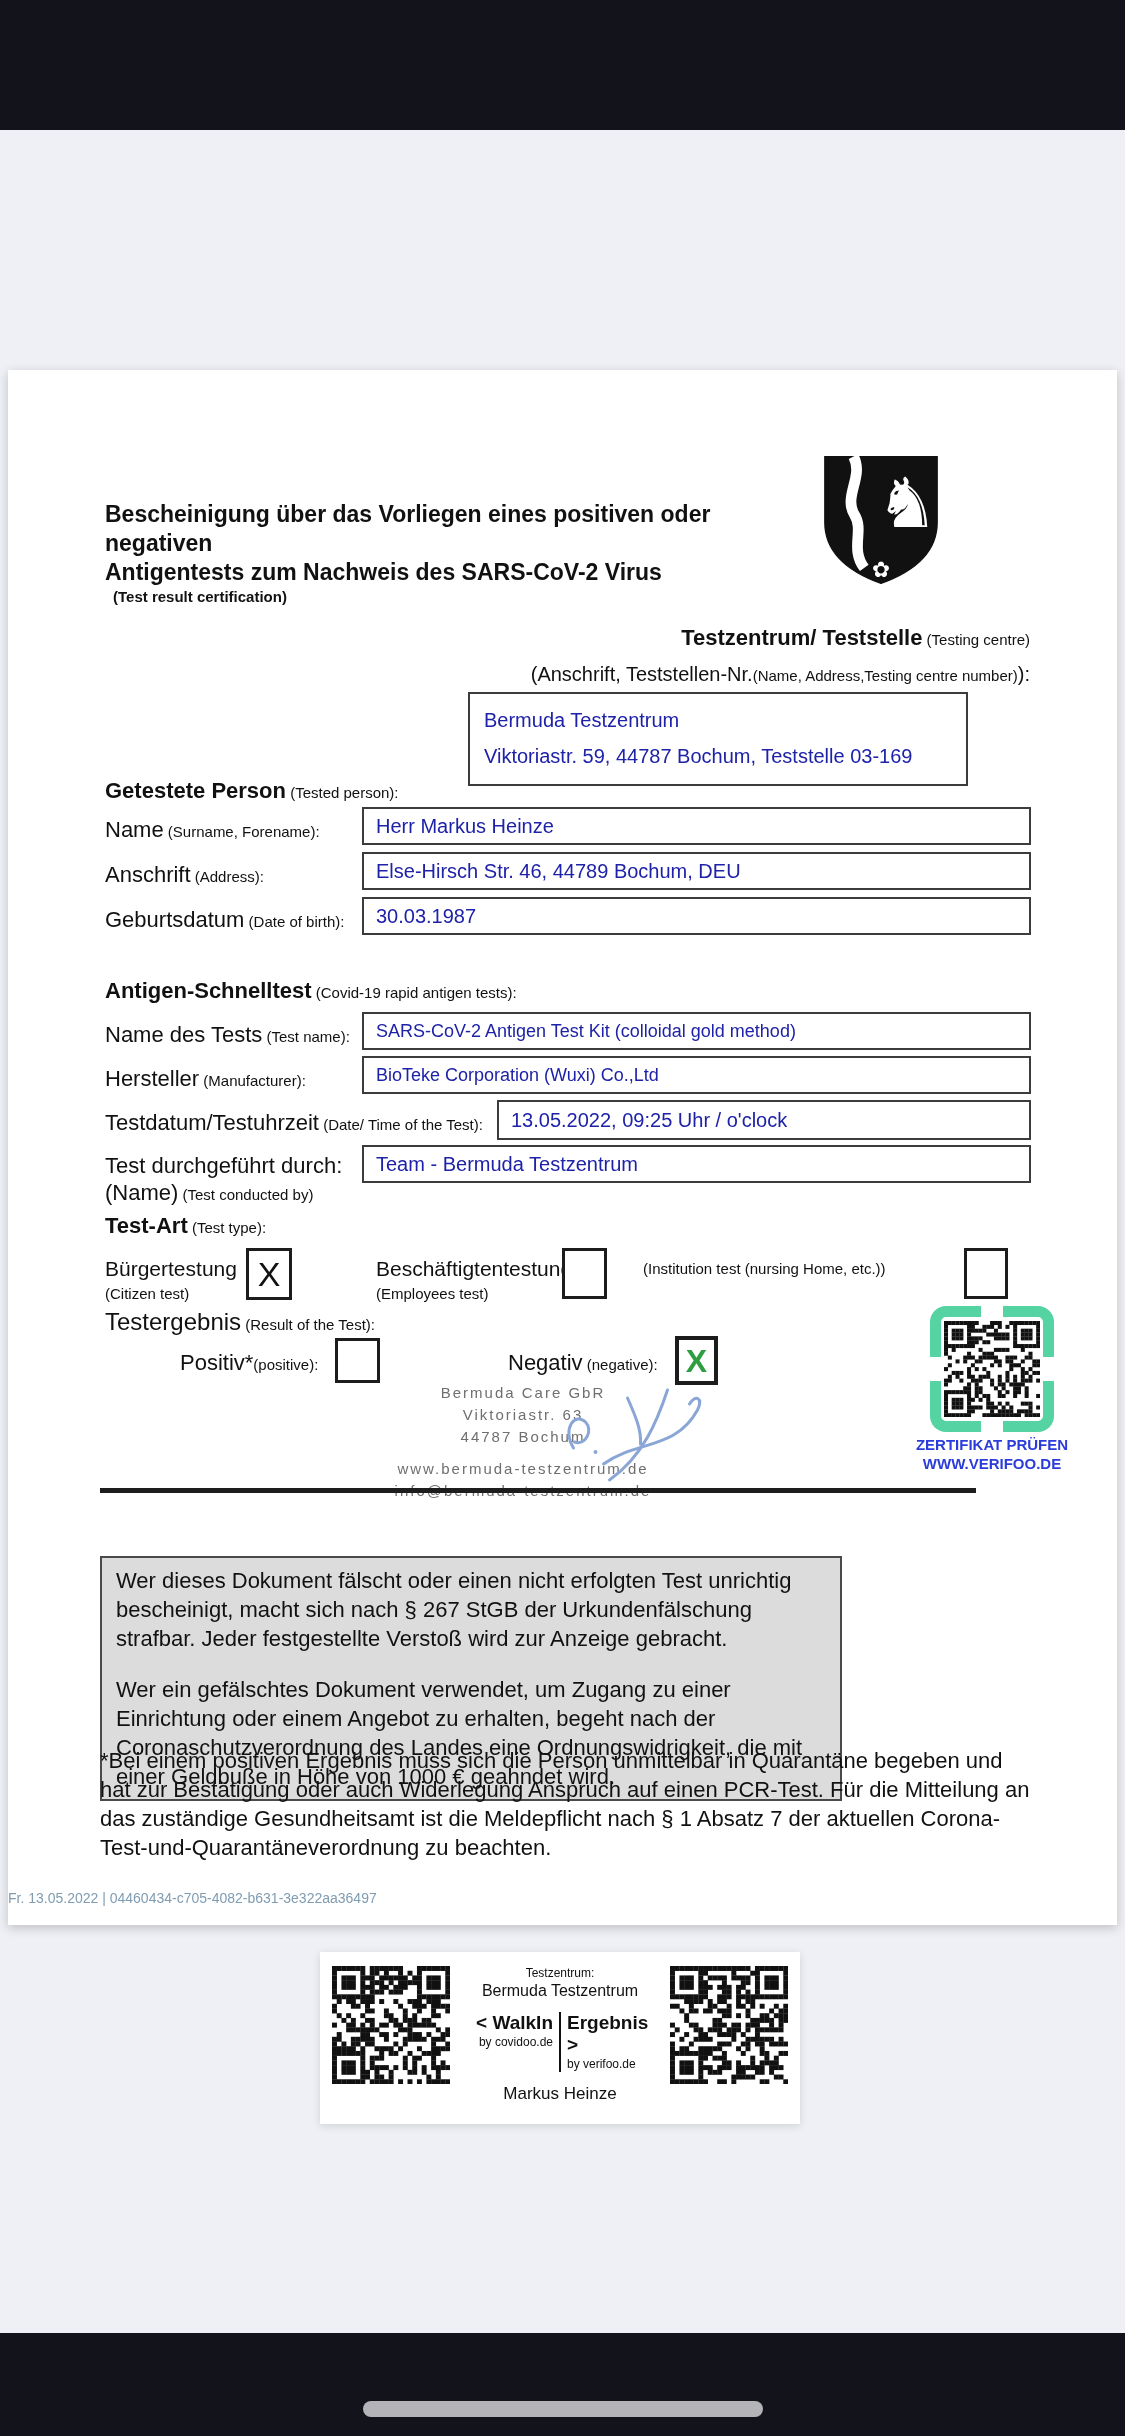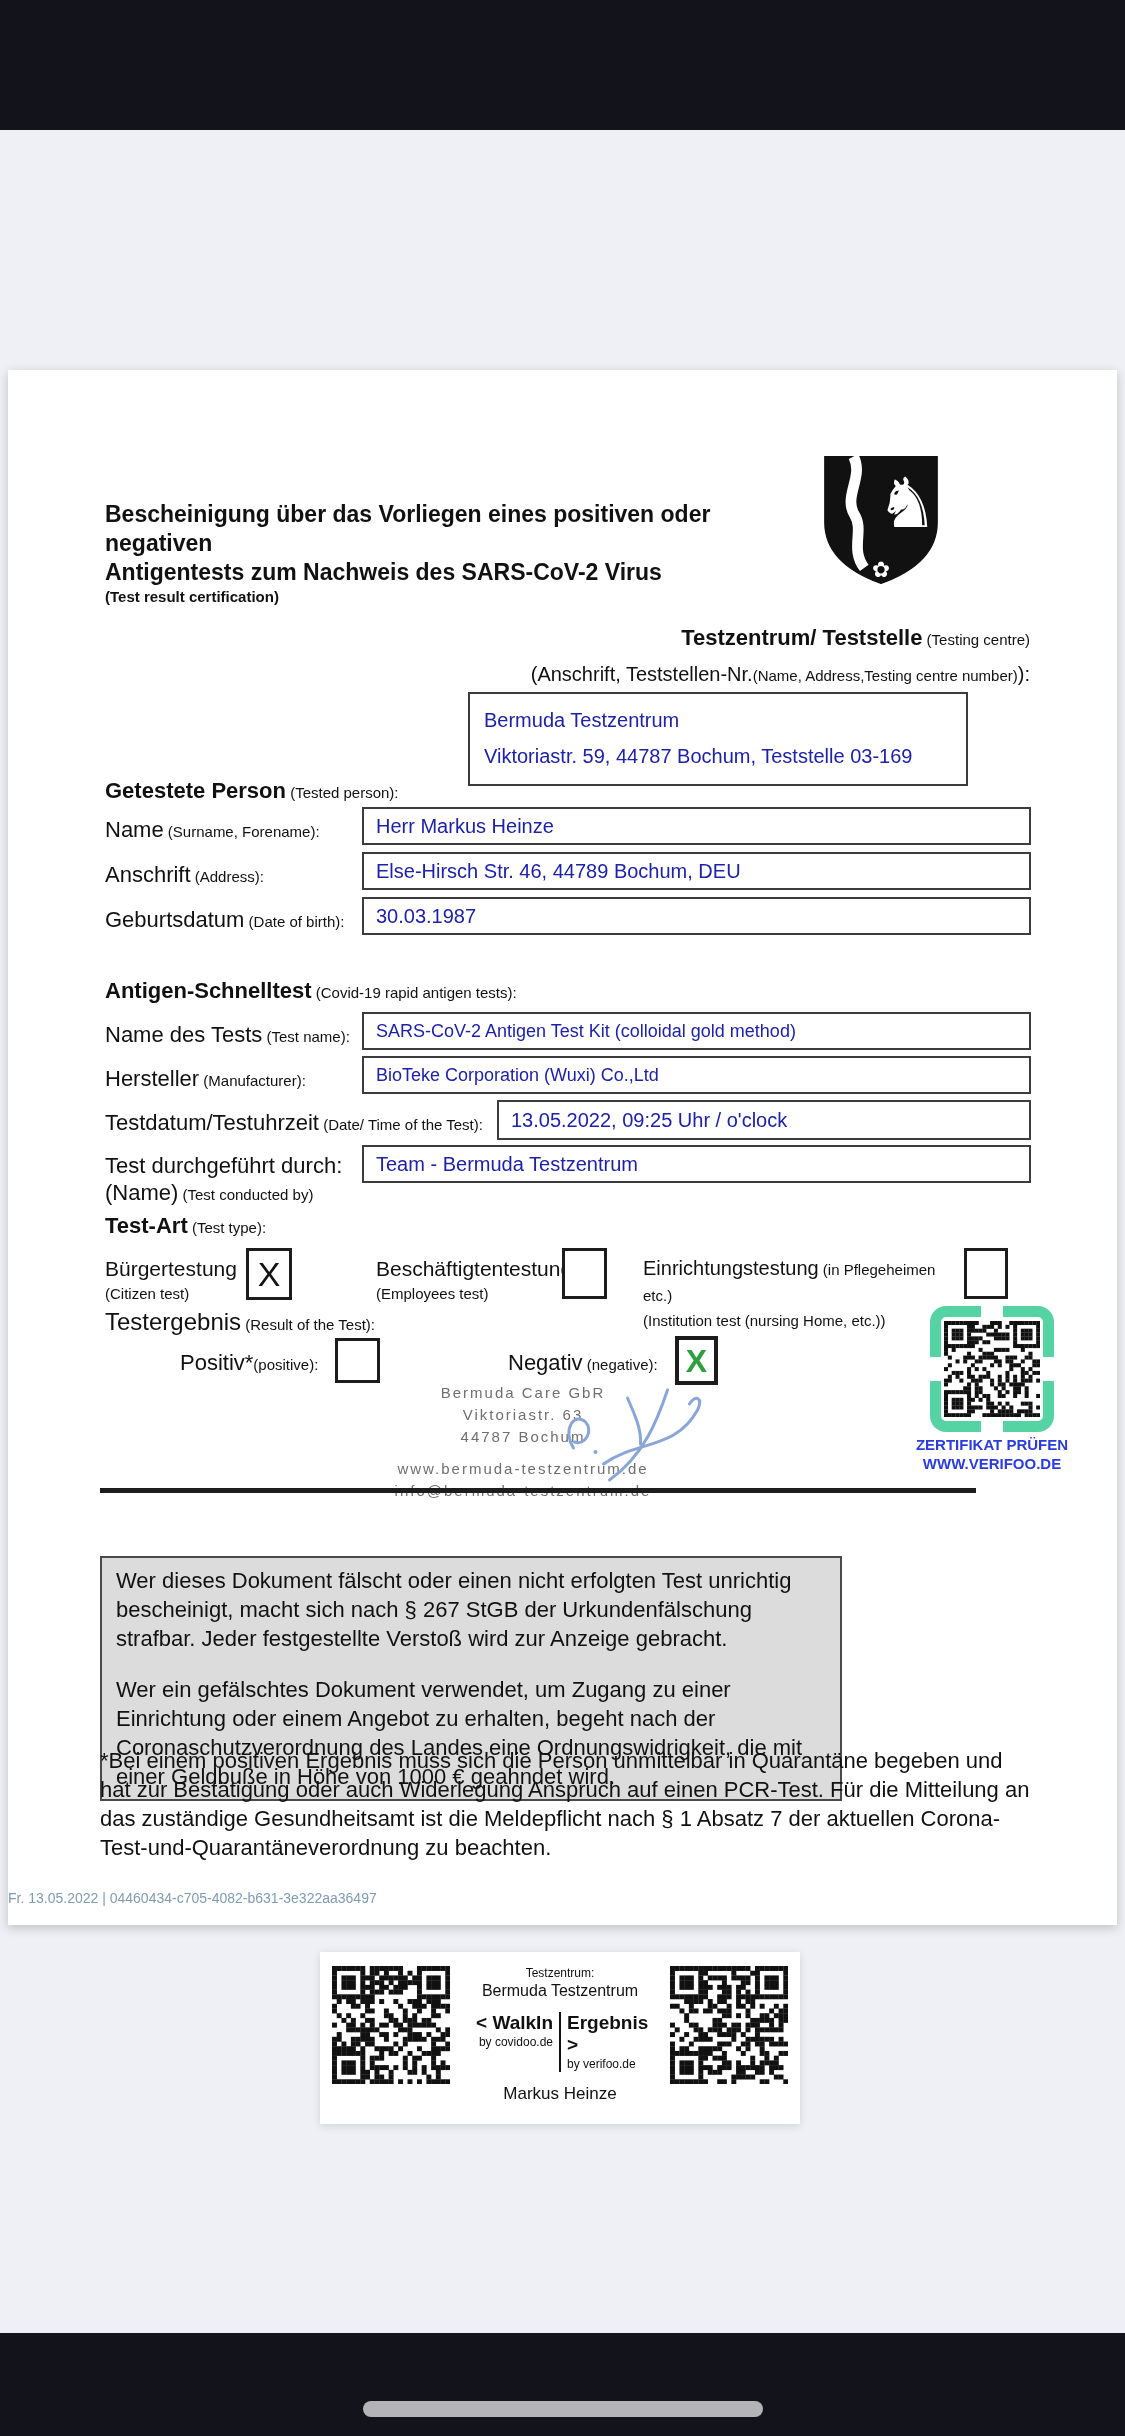--- a/index.html
+++ b/index.html
@@ -13,21 +13,21 @@
   
   .top-bar{left:0;top:0;width:1125px;height:130px;background:#13141b;}
   .bottom-bar{left:0;top:2333px;width:1125px;height:103px;background:#13141b;}
   .home-pill{left:363px;top:2401px;width:400px;height:16px;border-radius:8px;background:#b4b4b8;}
   
   .page{left:8px;top:370px;width:1109px;height:1555px;background:#ffffff;
         box-shadow:0 3px 10px rgba(0,0,0,0.20);}
   .blue{color:#1e22a8;}
   .small{font-size:15px;font-weight:normal;}
   .title{left:97px;top:130px;width:660px;font-size:23px;font-weight:bold;line-height:29px;}
-  .title-sub{font-size:15px;font-weight:bold;line-height:20px;}
+  .title-sub{font-size:15px;font-weight:bold;line-height:20px;margin-left:8px;}
   .coat{left:813px;top:83px;width:120px;height:134px;}
   .tz-head{right:87px;top:250px;width:640px;text-align:right;line-height:35px;}
   .tz-head .l1{font-size:22px;font-weight:bold;}
   .tz-head .l1 .small{font-size:15px;}
   .tz-head .l2{font-size:20px;}
   .tz-box{left:460px;top:322px;width:500px;height:94px;border:2px solid #3c3c3c;
           padding:8px 14px;box-sizing:border-box;font-size:20px;line-height:36px;}
   .sec-head{font-size:22px;font-weight:bold;}
   .lab{font-size:22px;}
   .lab .small{font-size:15px;}
@@ -185,21 +185,20 @@
 
   <div class="abs opt-lab" style="left:368px;top:886px;">
     <div>Beschäftigtentestung</div>
     <div class="opt-sub">(Employees test)</div>
   </div>
   <div class="abs chk" style="left:554px;top:878px;width:45px;height:51px;">
     <span class="mark"></span>
   </div>
 
   <div class="abs opt-lab" style="left:635px;top:886px;width:310px;font-size:20px;">
-    <div><span>Einrichtungstestung</span><span class="opt-sub"> (in Pflegeheimen etc.)</span></div>
     <div class="opt-sub">(Institution test (nursing Home, etc.))</div>
   </div>
   <div class="abs chk" style="left:956px;top:878px;width:44px;height:51px;">
     <span class="mark"></span>
   </div>
 
   <div class="abs lab" style="left:97px;top:938px;">
     <span style="font-weight:normal;font-size:24px;">Testergebnis</span><span class="small"> (Result of the Test):</span>
   </div>
 

